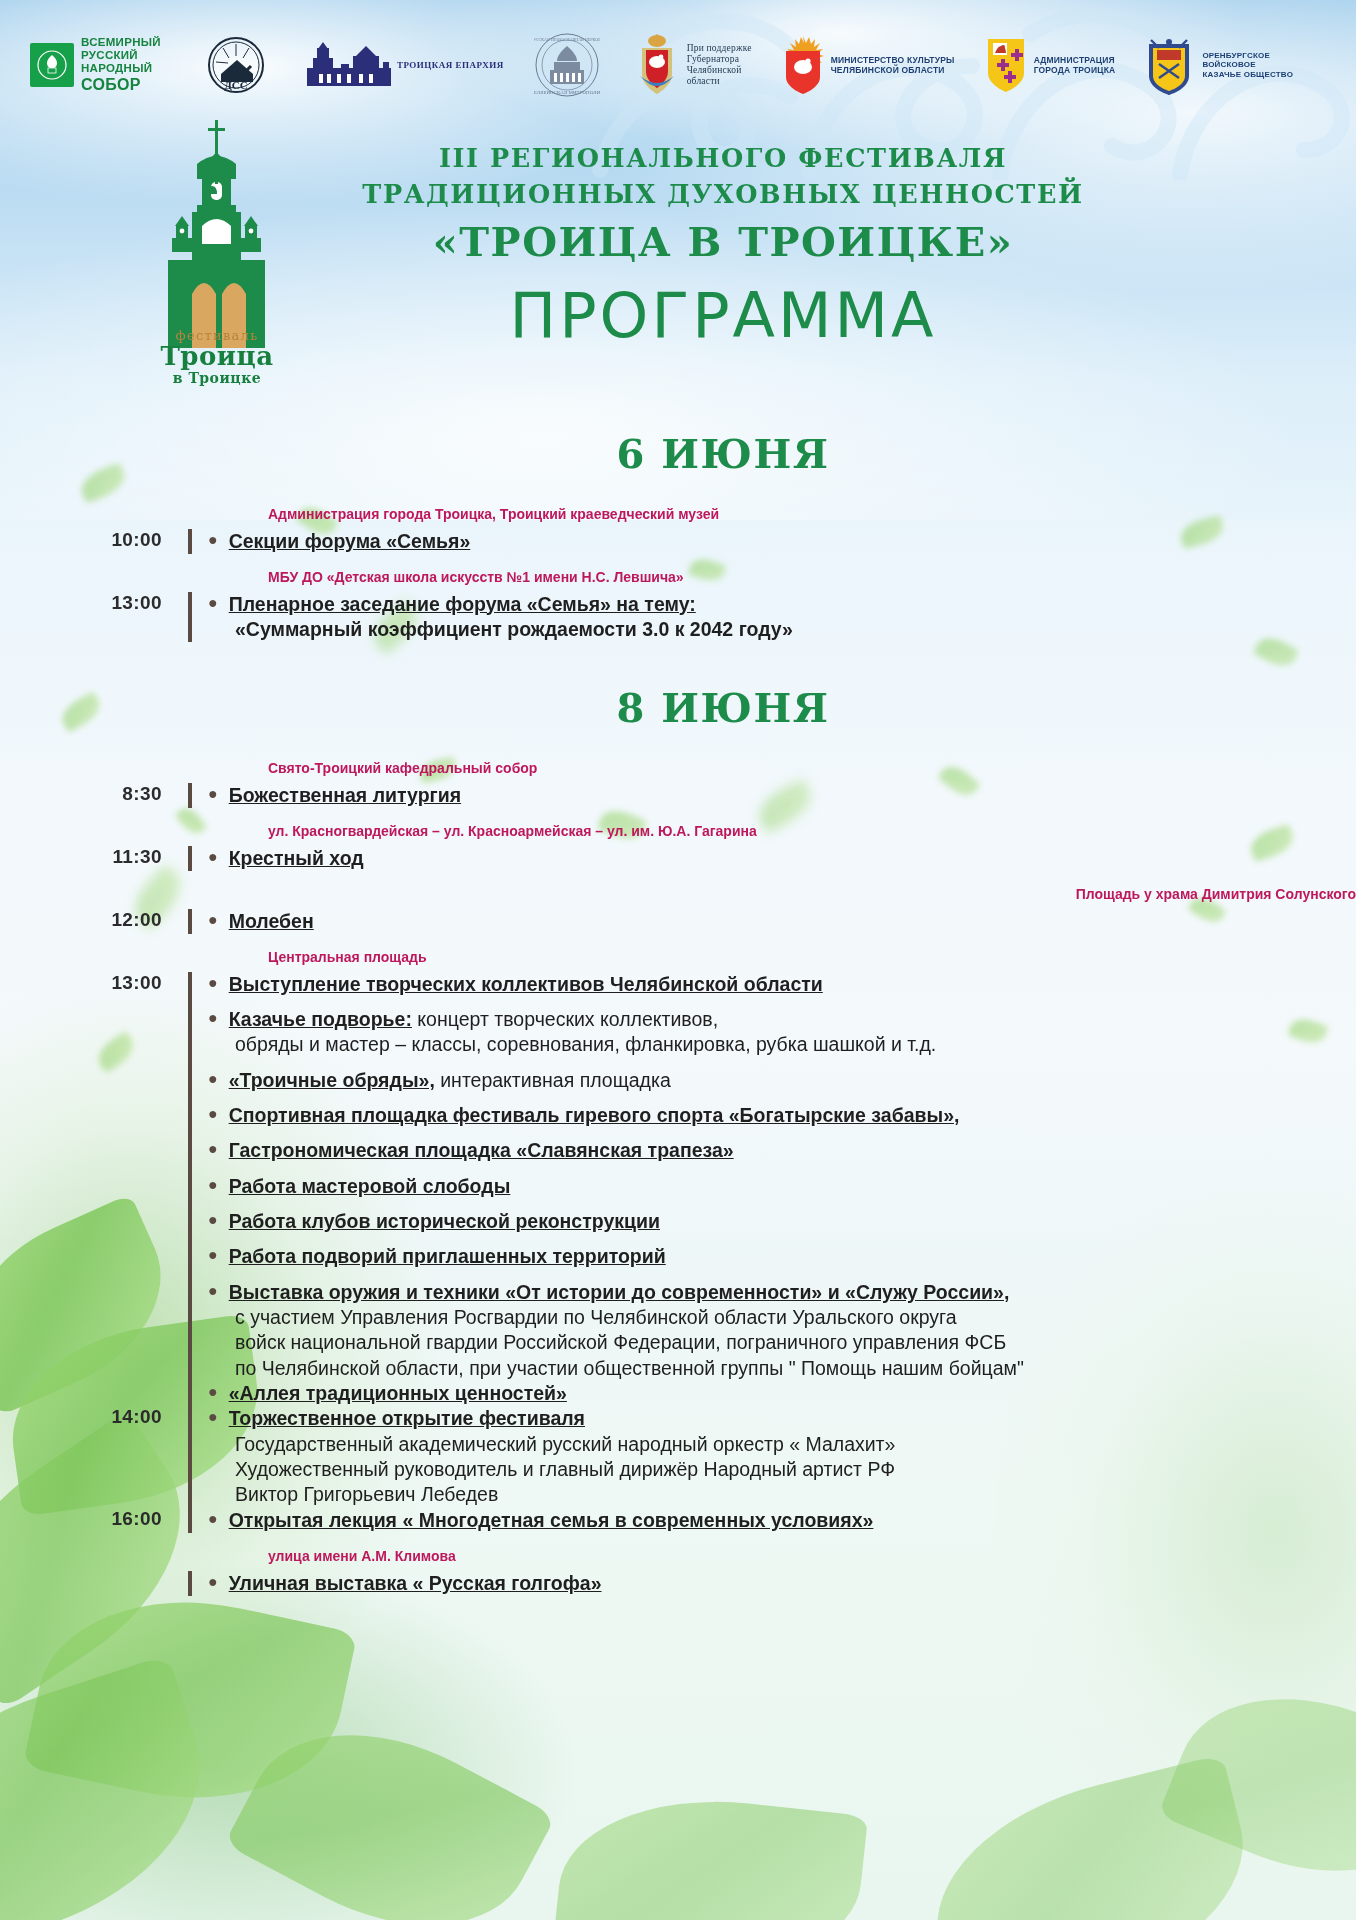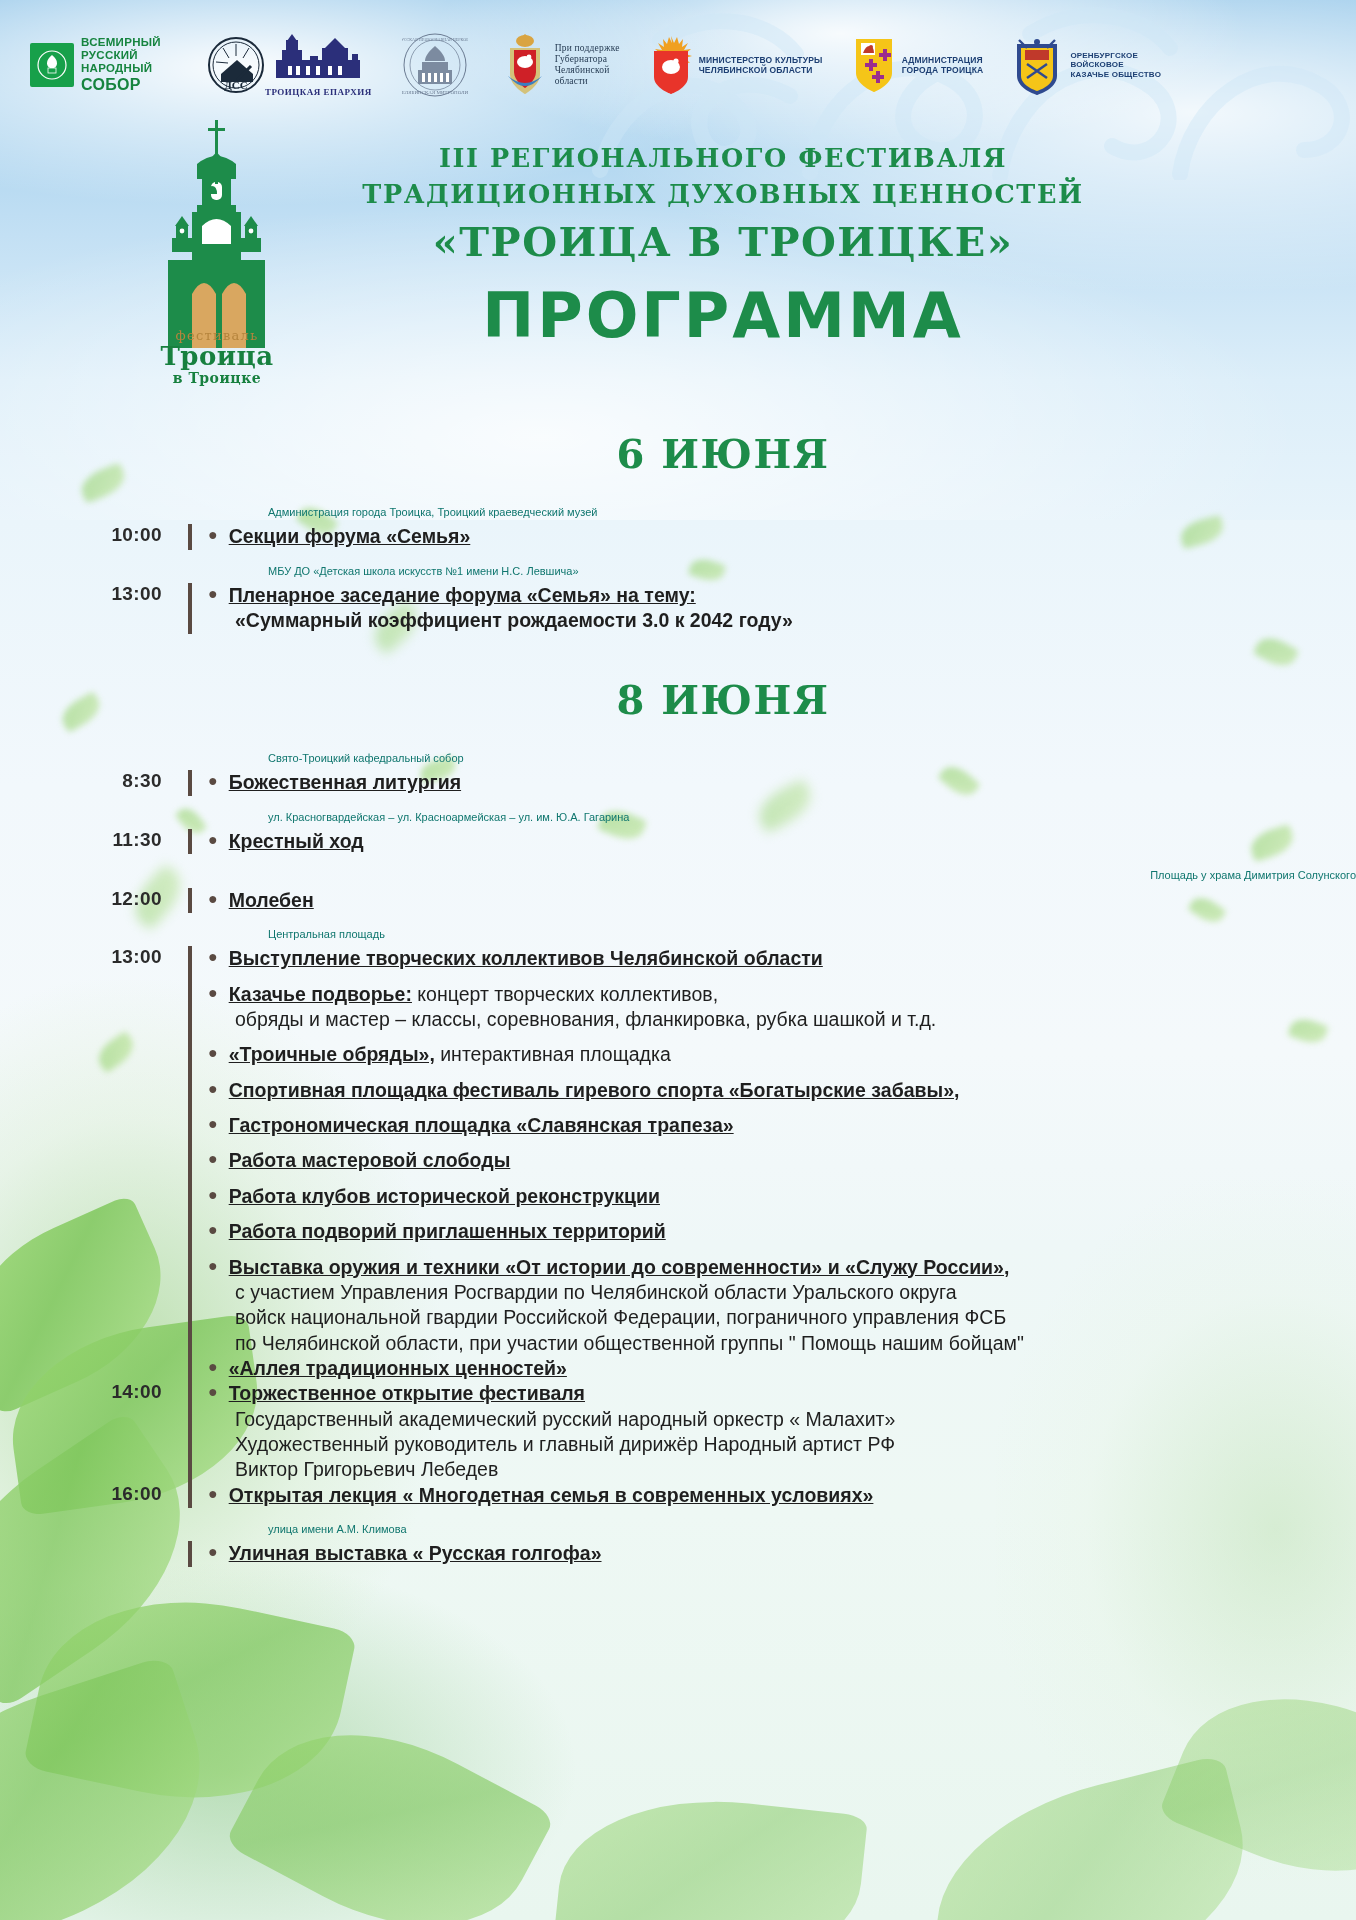--- a/index.html
+++ b/index.html
@@ -65,35 +65,35 @@
     font-family:"DejaVu Serif",serif;
     color:#1d8c4a;font-size:25.5px;letter-spacing:1.6px;line-height:1.42;
     font-weight:700;
   }
   .t-big{
     font-family:"DejaVu Serif",serif;
     color:#1d8c4a;font-size:40px;letter-spacing:1.5px;font-weight:700;margin-top:6px;
   }
   .t-prog{
     font-family:"DejaVu Sans",sans-serif;
-    color:#1d8c4a;font-size:62px;font-weight:700;letter-spacing:3px;margin-top:14px;text-align:center;
+    color:#1d8c4a;font-size:62px;font-weight:400;letter-spacing:3px;margin-top:14px;text-align:center;
   }
   
   .emblem{position:absolute;left:152px;top:118px;width:130px;height:275px;z-index:7;}
   .emblem-cap{position:absolute;left:0;top:210px;width:130px;text-align:center;}
   .emb-fest{font-family:"DejaVu Serif",serif;color:#b5843c;font-size:13px;letter-spacing:1.3px;}
   .emb-tro{font-family:"DejaVu Serif",serif;color:#17803f;font-size:26px;font-weight:700;letter-spacing:.5px;line-height:1.05;}
   .emb-vtro{font-family:"DejaVu Serif",serif;color:#17803f;font-size:14px;font-weight:700;letter-spacing:.5px;}
   
   .sched{position:absolute;left:0;top:430px;width:1356px;z-index:8;}
   .dayhead{
     text-align:center;font-family:"DejaVu Serif",serif;color:#1d8c4a;
     font-size:40px;font-weight:700;letter-spacing:1.5px;
   }
-  .venue{color:#0f766e;font-size:11px;font-weight:400;padding-left:268px;line-height:1.4;}
+  .venue{color:#be185d;font-size:14px;font-weight:700;padding-left:268px;line-height:1.4;}
   .row{display:flex;align-items:flex-start;}
   .time{
     width:188px;text-align:right;padding-right:26px;box-sizing:border-box;
     font-size:19px;font-weight:700;color:#2b2b2b;letter-spacing:.4px;
     flex:0 0 188px;
   }
   .bar{width:4px;background:#5a4a42;flex:0 0 4px;align-self:stretch;}
   .items{flex:1;padding-left:16px;box-sizing:border-box;}
   .li{display:flex;align-items:flex-start;font-size:19.5px;color:#1f1f1f;line-height:1.3;}
   .dot{color:#5a4a42;font-size:16px;line-height:1.35;margin-right:11px;flex:0 0 auto;}
@@ -175,21 +175,21 @@
       <circle cx="29" cy="29" r="23" fill="none" stroke="#1b2a3a" stroke-width="1"></circle>
       <g stroke="#1b2a3a" stroke-width="1">
         <path d="M29 8 L29 20 M16 12 L22 22 M42 12 L36 22 M9 26 L21 27"></path>
       </g>
       <path d="M14 38 L30 24 L46 38 L46 46 L14 46 Z" fill="#1b2a3a"></path>
       <path d="M30 44 L44 30" stroke="#1b2a3a" stroke-width="3"></path>
       <text x="29" y="53" font-size="11" font-family="Liberation Serif,serif" font-weight="700" fill="#1b2a3a" text-anchor="middle">ДСС</text>
     </svg>
   </div>
 
-  <div class="logo" style="flex-direction:column;gap:7px">
+  <div class="logo" style="margin-left:36px;flex-direction:row;gap:0">
     <svg width="96" height="46" viewBox="0 0 96 46">
       <g fill="#2b2f7a">
         <rect x="6" y="26" width="84" height="18"></rect>
         <rect x="12" y="16" width="20" height="14"></rect>
         <rect x="16" y="6" width="12" height="12"></rect>
         <path d="M22 0 l5 7 h-10z"></path>
         <rect x="52" y="14" width="26" height="16"></rect>
         <path d="M65 4 l12 12 h-24z"></path>
         <rect x="40" y="22" width="8" height="10"></rect>
         <rect x="82" y="20" width="6" height="10"></rect>

